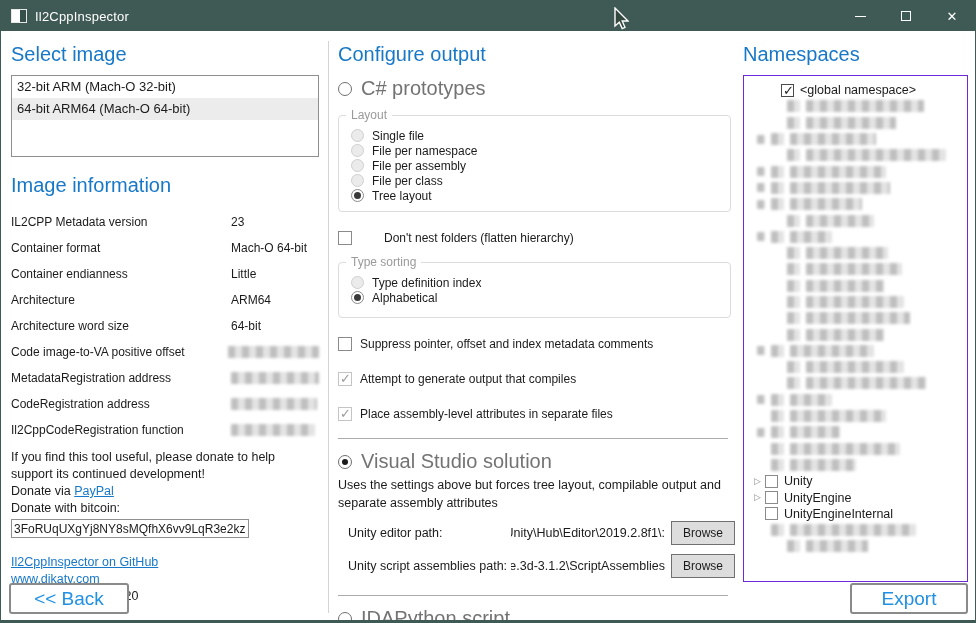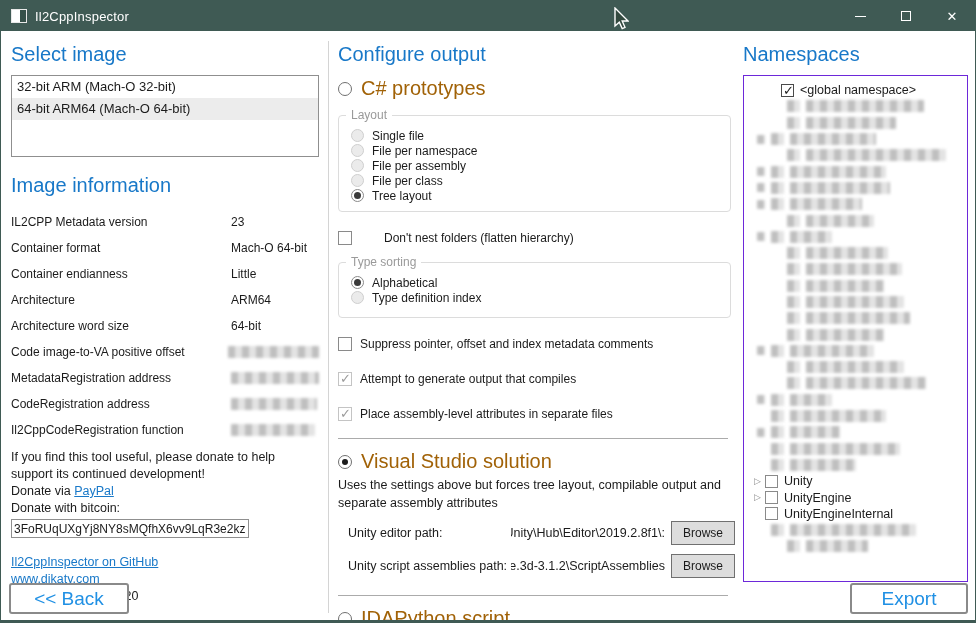--- a/index.html
+++ b/index.html
@@ -59,21 +59,21 @@
   .radio.selected::after { content:""; position:absolute; inset:2px; border-radius:50%; background:#3a3a3a; }
   .radio.big.selected::after { inset:3px; background:#1b1b1b; }
 
   .cb { width:14px; height:14px; min-width:14px; border:1px solid #8a8a8a; background:#fff; position:relative; display:inline-block; }
   .cb.checked-dis { border-color:#c4c4c4; }
   .cb.checked-dis::after { content:"\2713"; position:absolute; left:1px; top:-2px; font-size:13px; color:#9b9b9b; }
   .cb.checked-dark { border-color:#4a4a4a; }
   .cb.checked-dark::after { content:"\2713"; position:absolute; left:1px; top:-2px; font-size:13px; font-weight:bold; color:#1b1b1b; }
 
   .section-radio-row { display:flex; align-items:center; gap:9px; margin-top:11px; }
-  .section-radio-row .green { font-size:20px; color:#a16207; }
+  .section-radio-row .green { font-size:20px; color:#737373; }
 
   .groupbox { position:relative; border:1px solid #dcdcdc; border-radius:4px; width:393px; margin-top:15px; padding:12px 10px 8px 12px; }
   .groupbox .gb-label { position:absolute; top:-8px; left:7px; background:#fff; padding:0 5px; color:#9a9a9a; font-size:12px; }
   .opt-row { display:flex; align-items:center; gap:8px; height:15px; font-size:12px; }
 
   .cb-row { display:flex; align-items:center; gap:8px; margin-top:16px; font-size:12px; height:19px; }
   .flatten-row { margin-top:16px;gap:32px; }
   .cb-stack { margin-top:14px; }
 
   .hr { width:390px; height:1px; background:#ababab; margin-top:15px; }
@@ -226,26 +226,26 @@
 
       <div class="cb-row flatten-row">
         <span class="cb" id="flatten-cb"></span>
         <span>Don't nest folders (flatten hierarchy)</span>
       </div>
 
       <div class="groupbox" style="padding-bottom:12px;">
         <span class="gb-label">Type sorting</span>
         <div id="type-sorting-options">
             <div class="opt-row">
+              <span class="radio disabled"></span>
+              <span>Type definition index</span>
+            </div>
+            <div class="opt-row">
               <span class="radio selected"></span>
               <span>Alphabetical</span>
-            </div>
-            <div class="opt-row">
-              <span class="radio disabled"></span>
-              <span>Type definition index</span>
             </div>
           </div>
       </div>
 
       <div class="cb-stack" id="middle-checkboxes">
           <div class="cb-row">
             <span class="cb"></span>
             <span>Suppress pointer, offset and index metadata comments</span>
           </div>
           <div class="cb-row">

